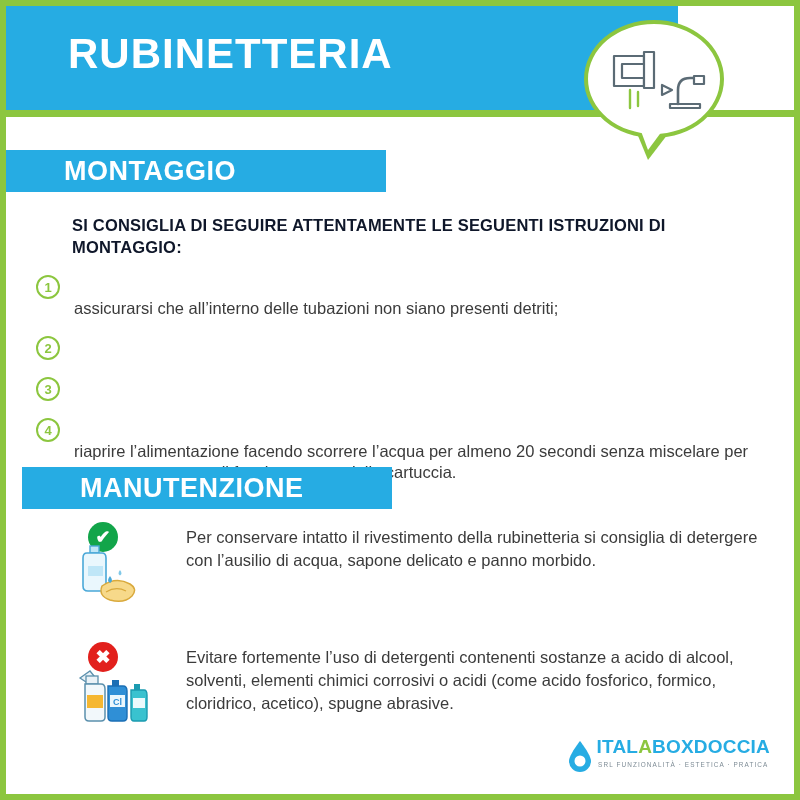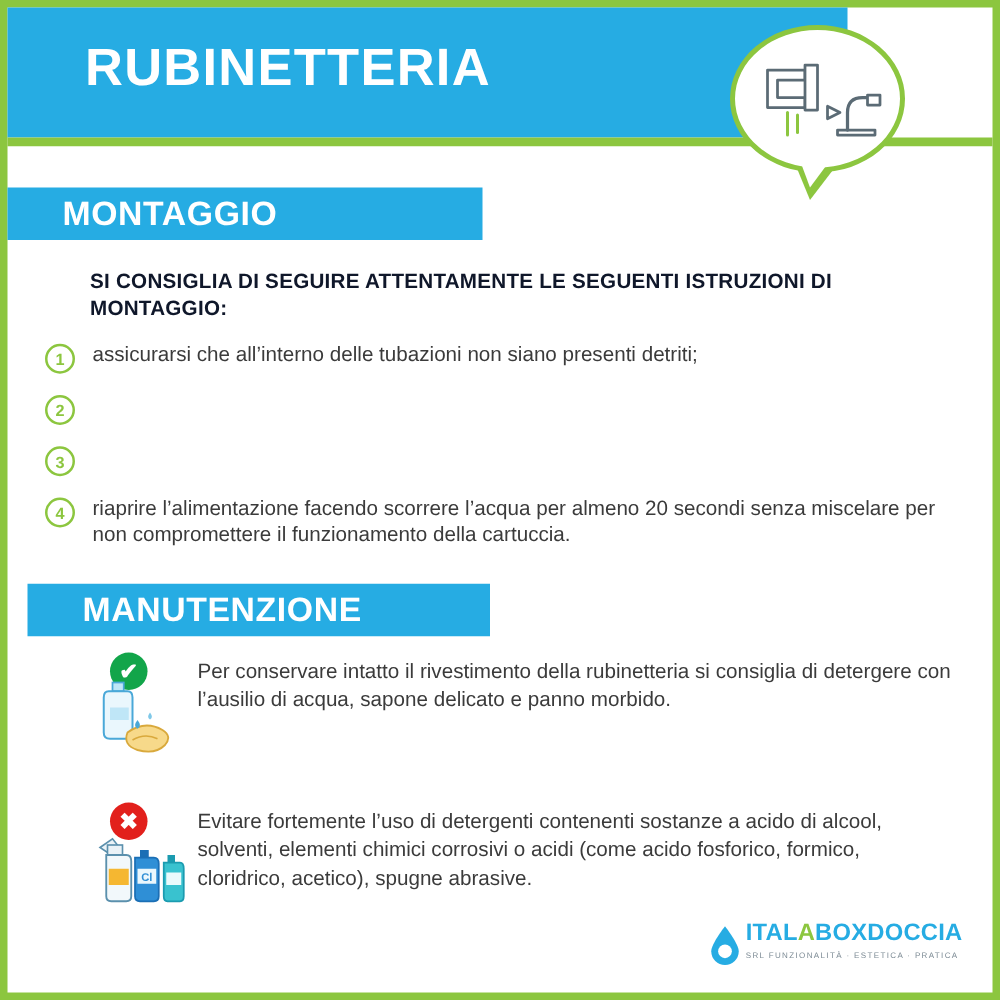--- a/index.html
+++ b/index.html
@@ -62,21 +62,21 @@
   
   .bar{
     position:absolute;
     height:42px;
     background:#26ace3;
     color:#ffffff;
     font-size:27px;
     font-weight:bold;
     letter-spacing:.5px;
     display:flex;align-items:center;
-    padding-left:44px;
+    padding-left:58px;
     box-sizing:border-box;
   }
   #bar-montaggio{left:0;top:144px;width:380px;}
   #bar-manutenzione{left:16px;top:461px;width:370px;}
   
   .intro{
     position:absolute;left:66px;top:208px;width:660px;
     font-size:16.5px;font-weight:bold;color:#0f172a;
     line-height:22px;
     letter-spacing:.2px;
@@ -91,43 +91,45 @@
     color:#8cc63f;
     font-size:13px;font-weight:bold;
     display:flex;align-items:center;justify-content:center;
     box-sizing:border-box;
     margin-top:1px;
   }
   .step-text{
     margin-left:14px;
     font-size:16.5px;color:#3b3b3b;
     line-height:21px;
+    margin-top:24px;
   }
   
   .mblock{position:absolute;display:flex;}
   #mblock-1{left:66px;top:516px;width:690px;}
   #mblock-2{left:66px;top:636px;width:690px;}
   .m-iconcol{width:86px;flex:0 0 auto;position:relative;}
   .circle{
     width:30px;height:30px;border-radius:50%;
     display:flex;align-items:center;justify-content:center;
     color:#ffffff;font-size:18px;font-weight:bold;
     margin-left:16px;
   }
   .circle.ok{background:#12a54a;}
   .circle.no{background:#e2201c;}
   .m-text{
     font-size:16.5px;color:#3b3b3b;line-height:23px;
     padding-top:4px;
+    margin-left:28px;
   }
   .art{position:absolute;left:4px;top:20px;}
   
   .logo{
     position:absolute;right:24px;bottom:20px;
-    display:flex;align-items:center;
+    display:flex;align-items:center;text-align:center;
   }
   .logo-text{
     margin-left:4px;
     font-size:19px;font-weight:bold;color:#26ace3;
     letter-spacing:.2px;
     line-height:18px;
   }
   .logo-sub{
     font-size:6.4px;color:#7d8b95;letter-spacing:1.1px;font-weight:normal;
   }

